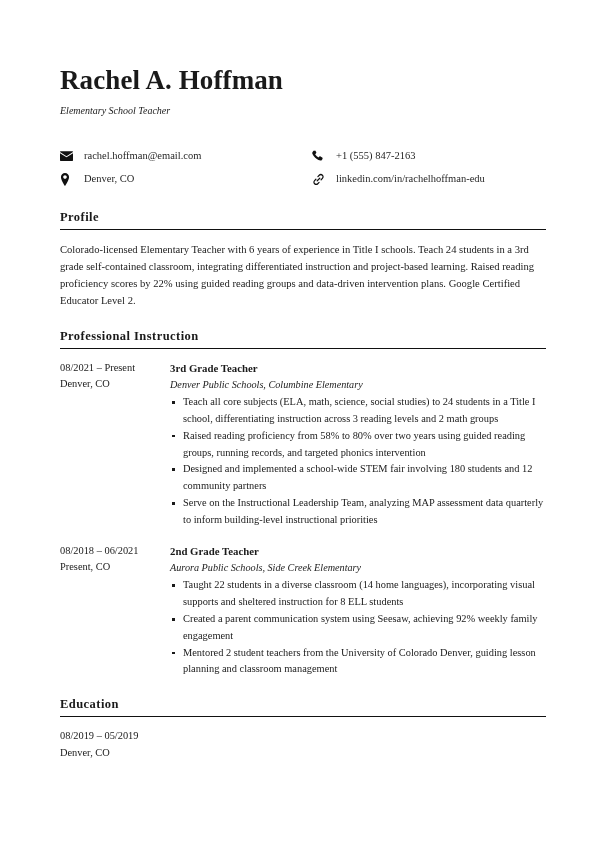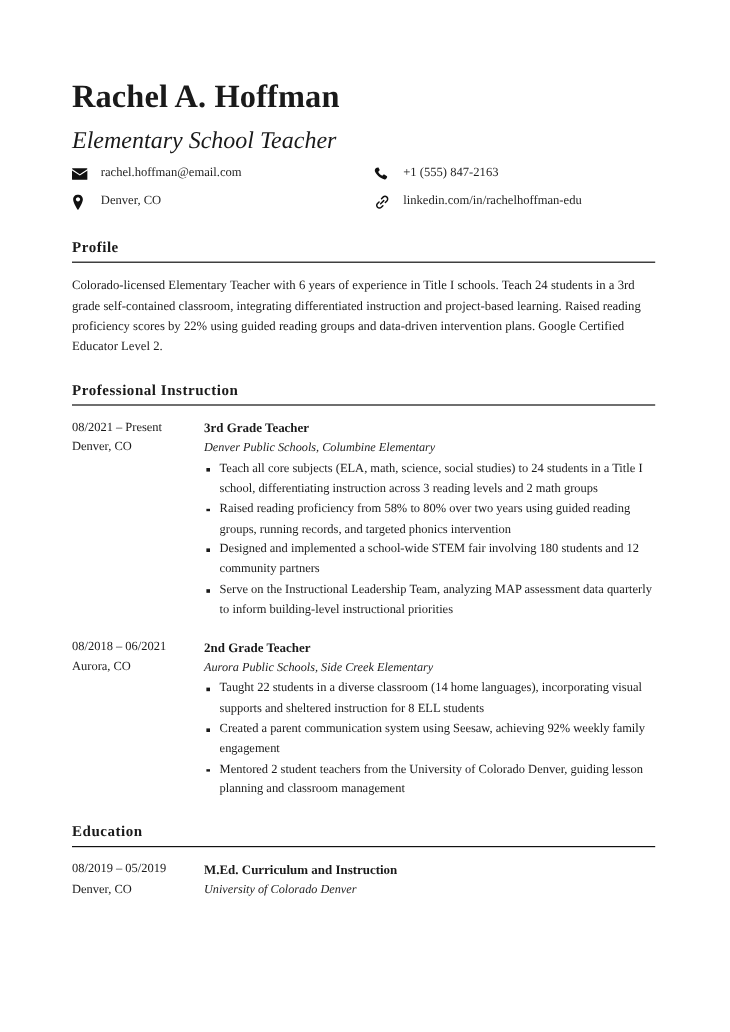--- a/index.html
+++ b/index.html
@@ -26,25 +26,25 @@
 
   
   .name {
     font-size: 27px;
     font-weight: bold;
     letter-spacing: 0.1px;
     line-height: 1.1;
     margin: 0 0 9px 0;
   }
   .headline {
-    font-size: 20px;
+    font-size: 10px;
     font-style: italic;
     font-weight: normal;
     line-height: 1.2;
-    margin: 0 0 10px 0;
+    margin: 0 0 33px 0;
     color: #1a1a1a;
   }
 
   
   .contact {
     display: grid;
     grid-template-columns: 252px auto;
     row-gap: 11px;
     margin-bottom: 24px;
   }
@@ -225,21 +225,21 @@
           <li>Raised reading proficiency from 58% to 80% over two years using guided reading groups, running records, and targeted phonics intervention</li>
           <li>Designed and implemented a school-wide STEM fair involving 180 students and 12 community partners</li>
           <li>Serve on the Instructional Leadership Team, analyzing MAP assessment data quarterly to inform building-level instructional priorities</li>
         </ul>
       </div>
     </div>
 
     <div class="entry">
       <div class="entry-meta">
         <span class="entry-date">08/2018 – 06/2021</span>
-        <span class="entry-loc">Aurora, CO</span>
+        <span class="entry-loc">Present, CO</span>
       </div>
       <div class="entry-body">
         <div class="entry-role">2nd Grade Teacher</div>
         <div class="entry-org">Aurora Public Schools, Side Creek Elementary</div>
         <ul class="bullets">
           <li>Taught 22 students in a diverse classroom (14 home languages), incorporating visual supports and sheltered instruction for 8 ELL students</li>
           <li>Created a parent communication system using Seesaw, achieving 92% weekly family engagement</li>
           <li>Mentored 2 student teachers from the University of Colorado Denver, guiding lesson planning and classroom management</li>
         </ul>
       </div>
@@ -250,20 +250,16 @@
 
   <div class="section">
     <h2 class="section-title">Education</h2>
     <hr class="section-rule">
 
     <div class="entry">
       <div class="entry-meta">
         <span class="entry-date">08/2019 – 05/2019</span>
         <span class="entry-loc">Denver, CO</span>
       </div>
-      <div class="entry-body">
-        <div class="entry-role">M.Ed. Curriculum and Instruction</div>
-        <div class="entry-org">University of Colorado Denver</div>
-      </div>
     </div>
   </div>
 
 </div>
 
 </body></html>

